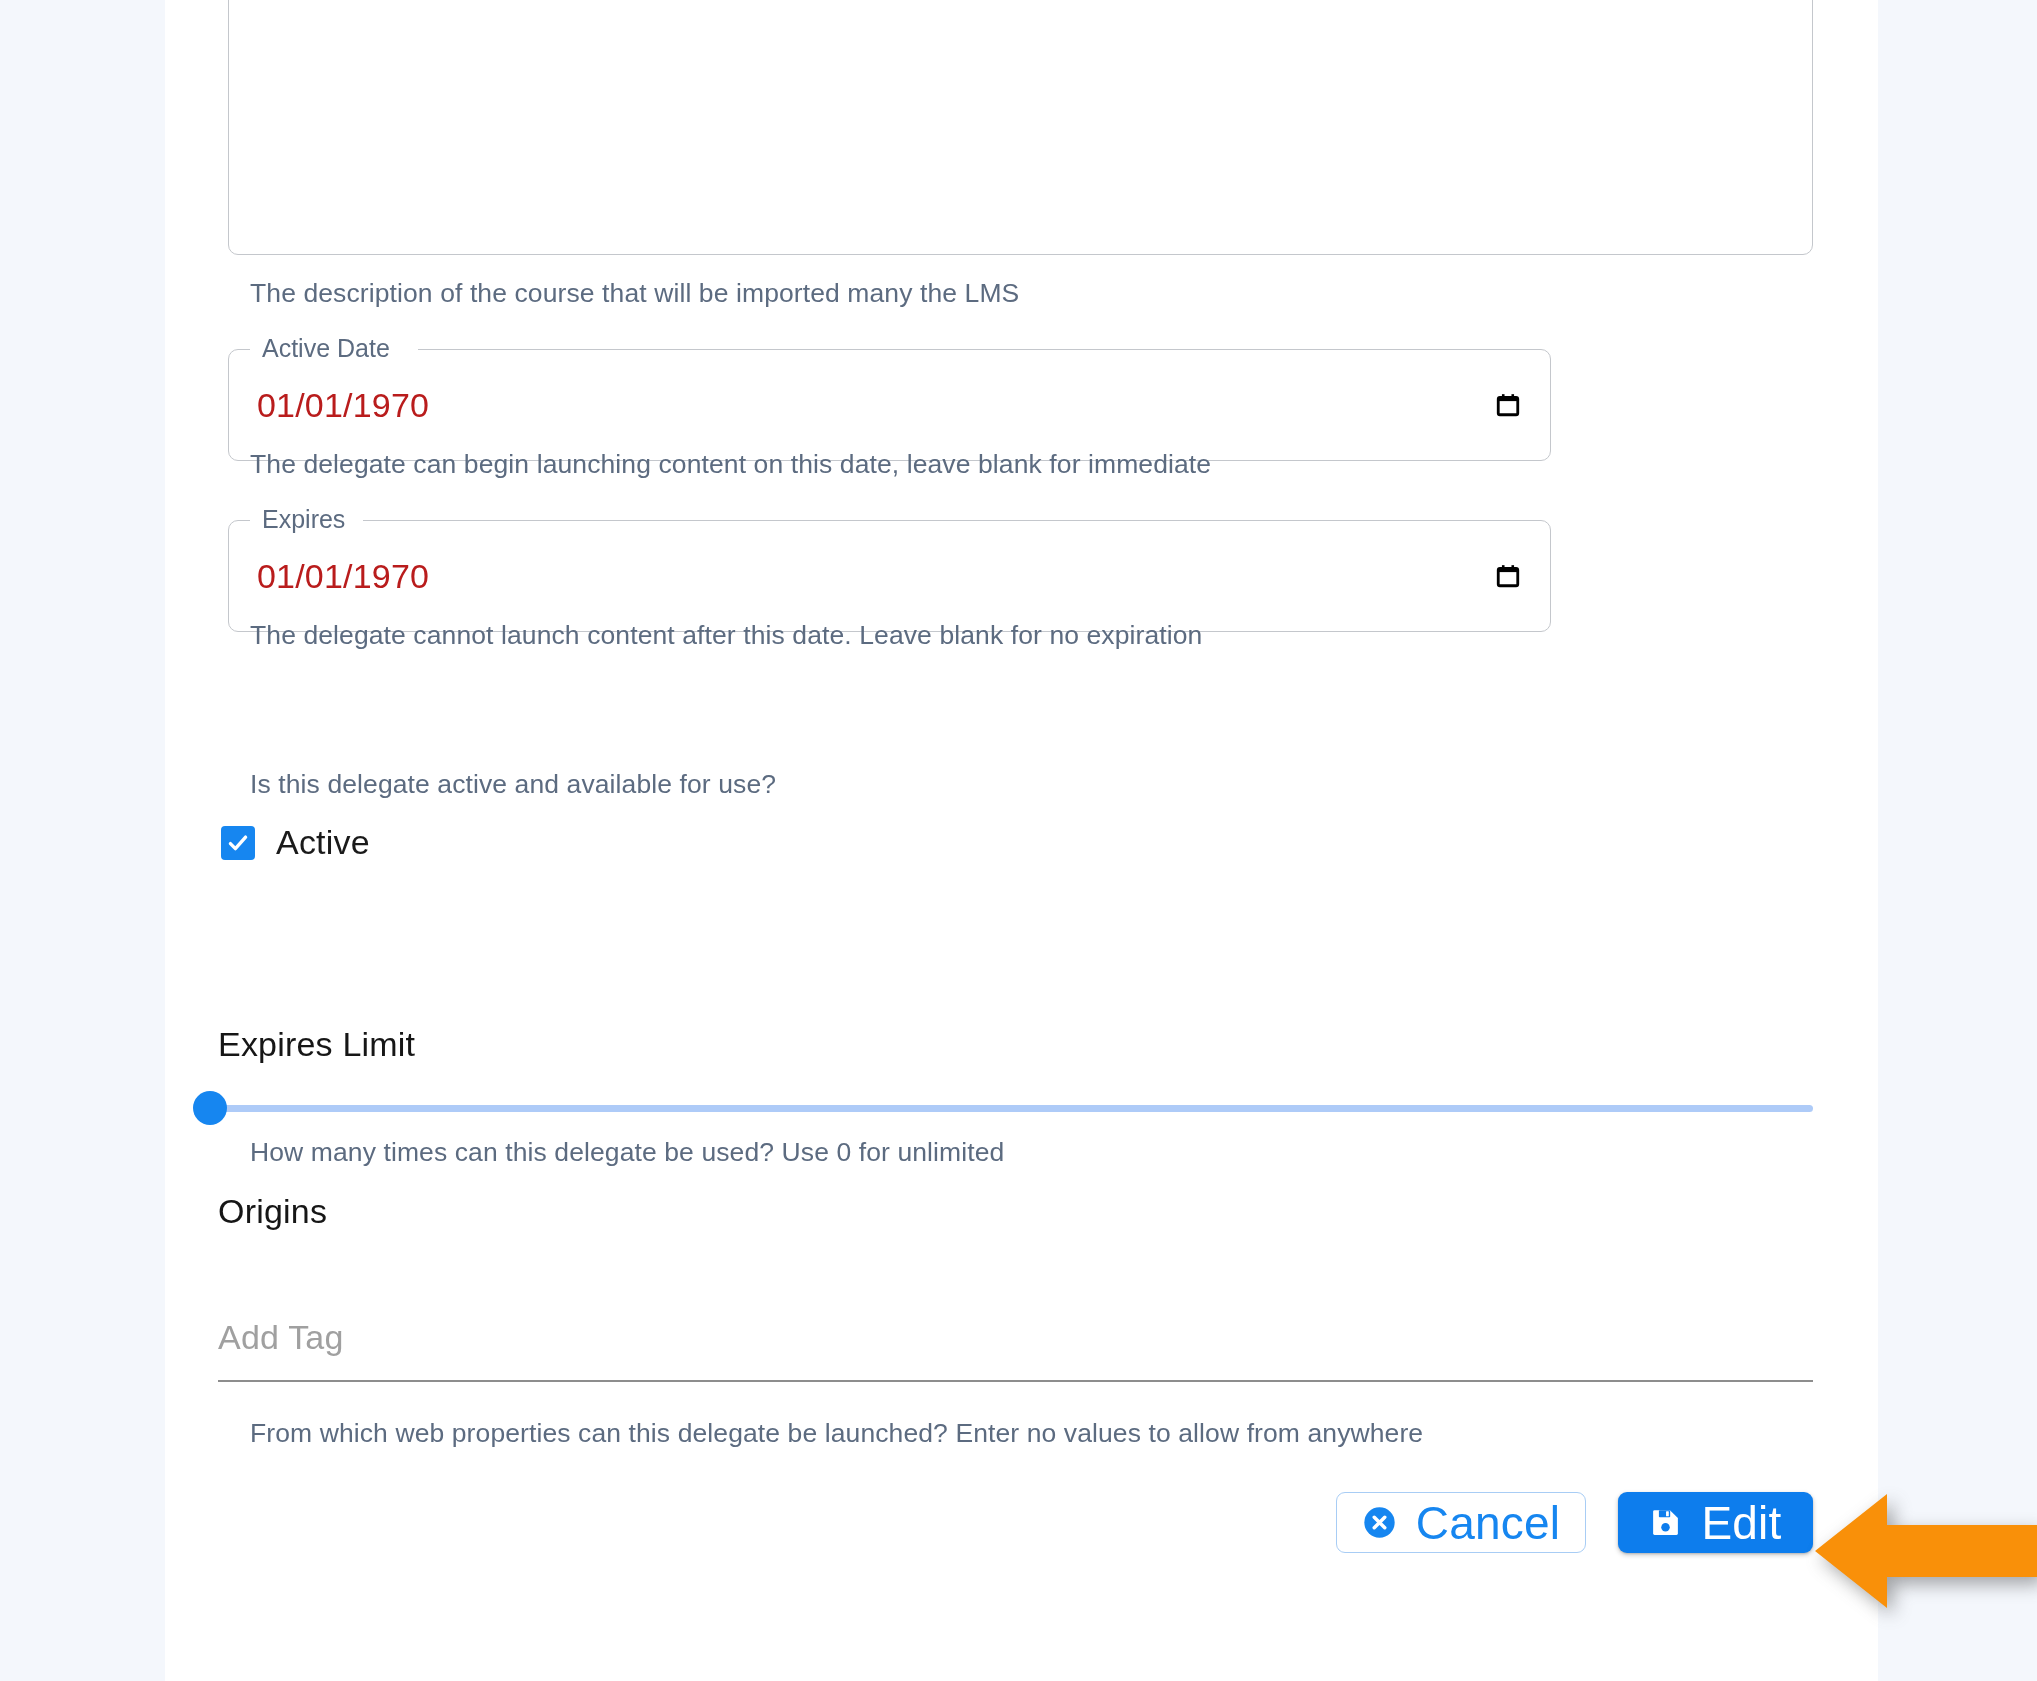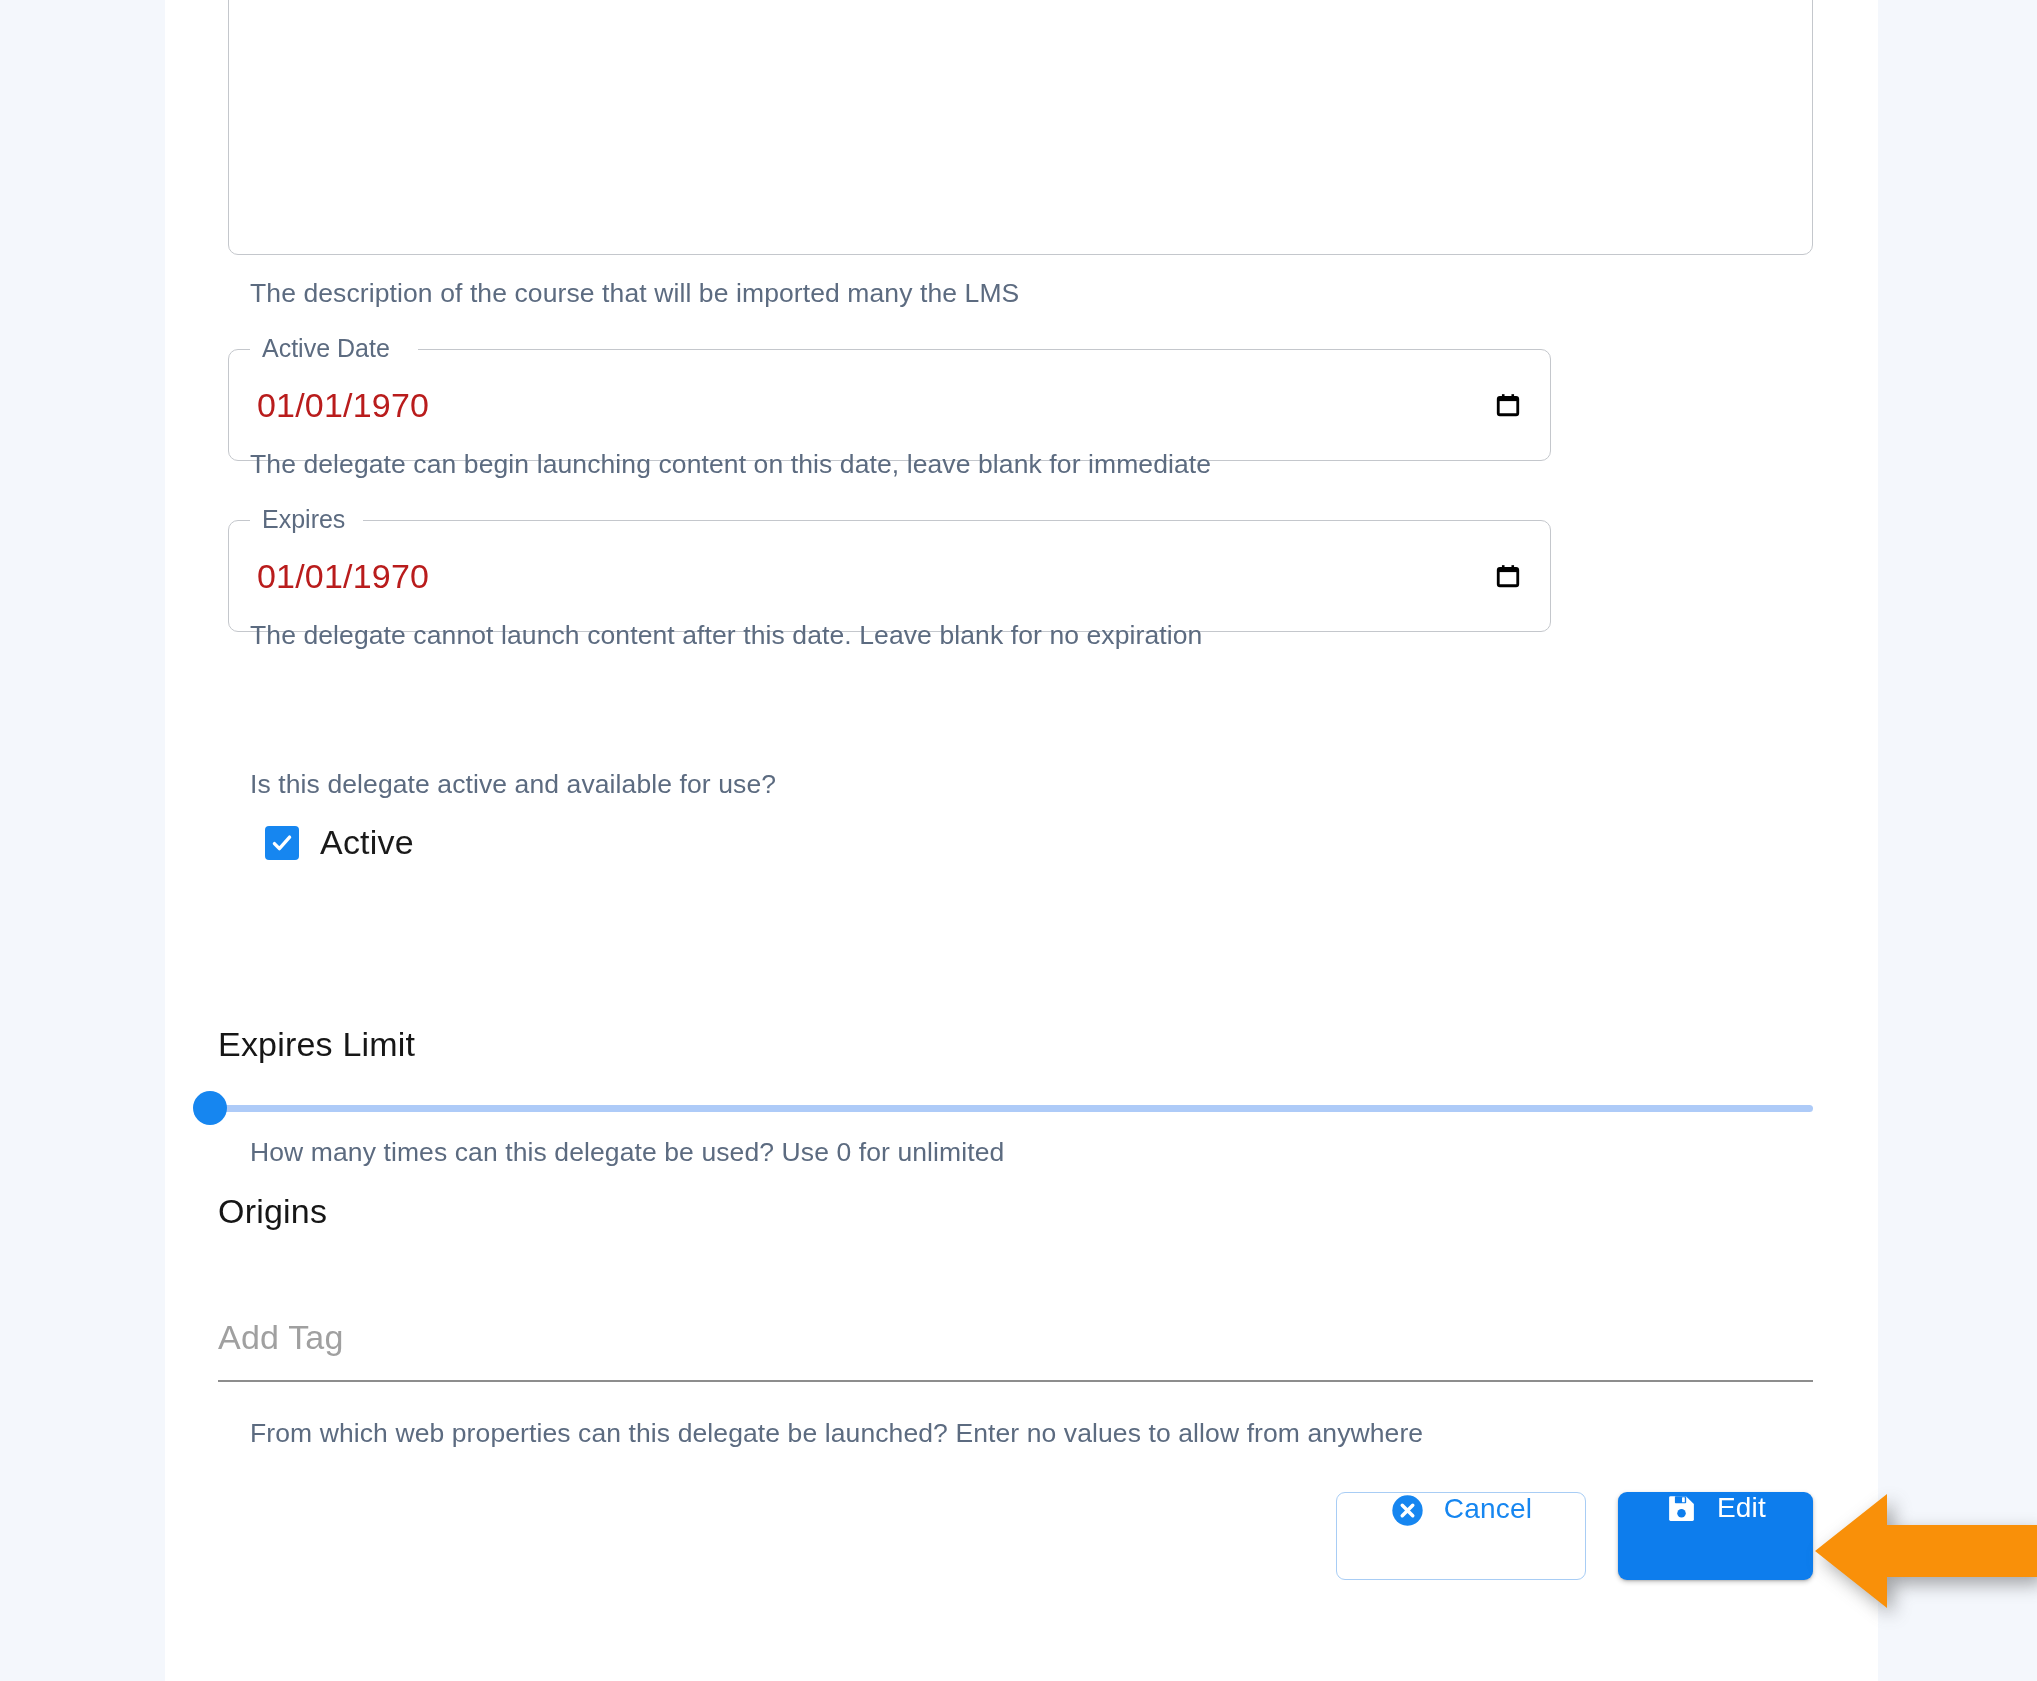--- a/index.html
+++ b/index.html
@@ -107,21 +107,20 @@
     width: 26px;
     height: 26px;
   }
 
   
   .checkrow {
     position: absolute;
     display: flex;
     align-items: center;
     gap: 21px;
-    margin-left: 44px;
   }
   .checkbox {
     width: 34px;
     height: 34px;
     border-radius: 4px;
     background: #1686f0;
     display: flex;
     align-items: center;
     justify-content: center;
   }
@@ -193,26 +192,26 @@
 
   
   .btn-row {
     position: absolute;
     display: flex;
     align-items: center;
     gap: 32px;
   }
   .btn {
     display: inline-flex;
-    align-items: flex-start;
+    align-items: center;
     justify-content: center;
     gap: 19px;
-    height: 88px;
+    height: 61px;
     border-radius: 9px;
-    font-size: 28px;
+    font-size: 46px;
     letter-spacing: 0.2px;
     cursor: pointer;
     user-select: none;
   }
   .btn-cancel {
     width: 250px;
     background: #ffffff;
     border: 1.5px solid #a8cdf5;
     color: #1686f0;
   }

